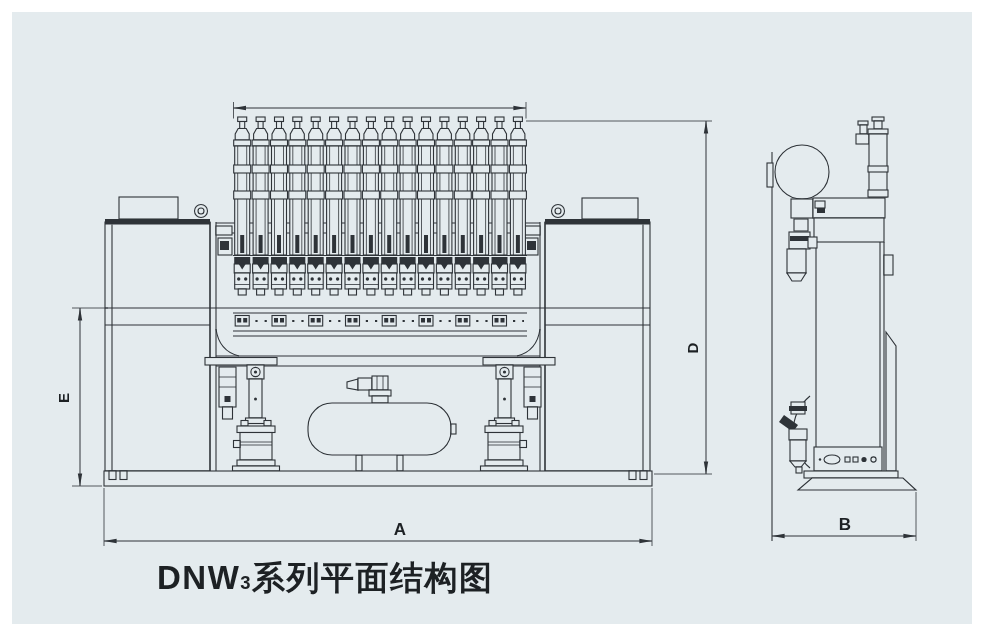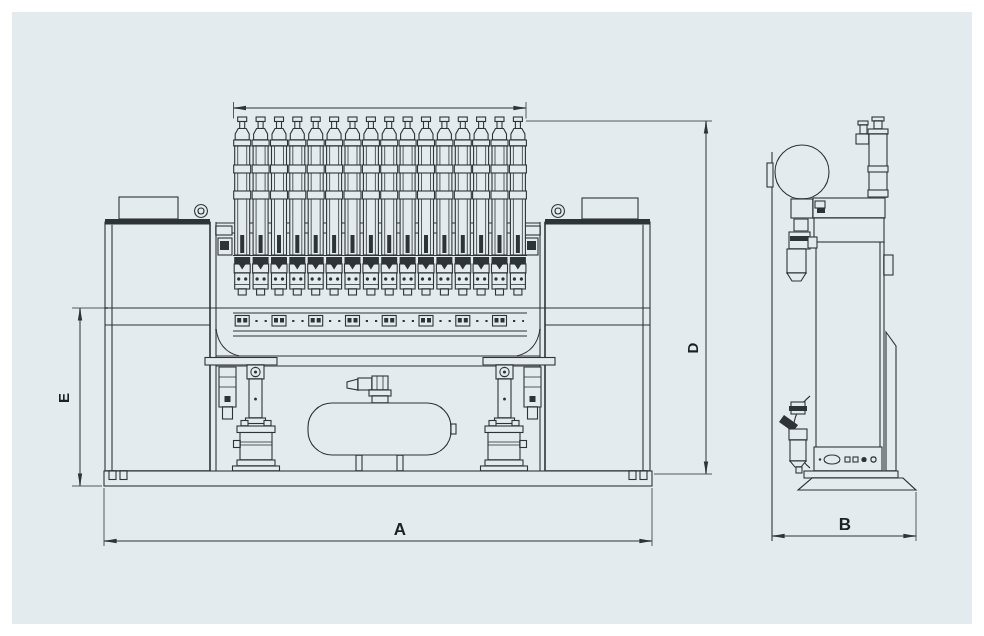--- a/index.html
+++ b/index.html
@@ -318,13 +318,16 @@
 
       <g>
         <line class="thin" x1="72" y1="308" x2="108" y2="308"></line>
         <line class="thin" x1="72" y1="486" x2="102" y2="486"></line>
         <line class="dim" x1="80" y1="308" x2="80" y2="486" marker-start="url(#arrow)" marker-end="url(#arrow)"></line>
         <text class="dimlabel sz15" x="69" y="398" text-anchor="middle" transform="rotate(-90 69 398)">E</text>
       </g>
     </g>
   </svg>
 
+  <div class="title">
+    <span>DNW</span><span class="sub">3</span><span>系列平面结构图</span>
+  </div>
 </div>
 
 </body></html>

